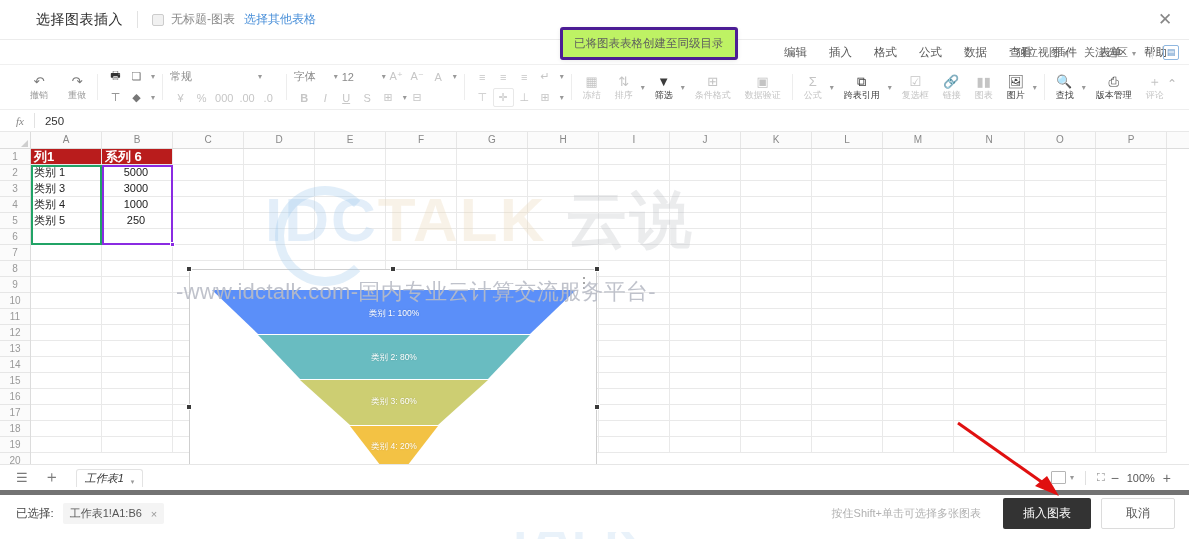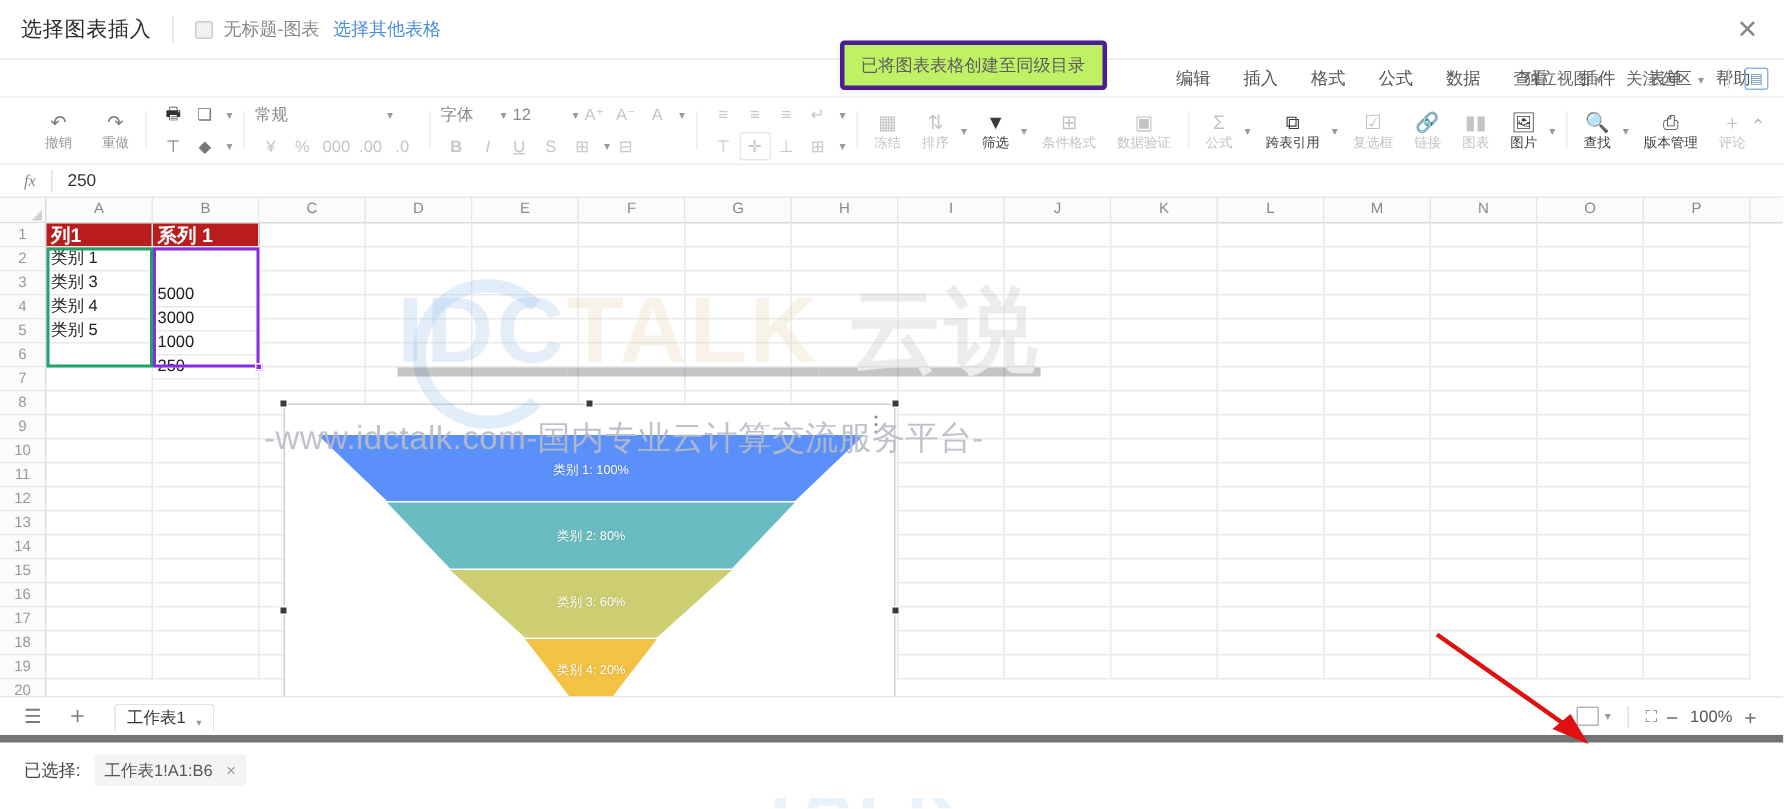--- a/index.html
+++ b/index.html
@@ -17,21 +17,21 @@
   .wm-top {
     top: -12px; left: 95px; font-size: 29px; letter-spacing: .5px;
     color: #c9ccd4; opacity: .85; white-space: nowrap; font-weight: 400;
   }
   .wm-mid {
     top: 277px; left: 176px; font-size: 22px; letter-spacing: .3px;
     color: #b9bcc6; opacity: .9; white-space: nowrap;
   }
   .wm-logo {
     top: 178px; left: 265px; white-space: nowrap; opacity: .28;
-    font-size: 62px; font-weight: 700; letter-spacing: 2px; text-decoration: underline;
+    font-size: 62px; font-weight: 700; letter-spacing: 2px;
   }
   .wm-logo .c1 { color: #9dc6ec; }
   .wm-logo .c2 { color: #e9d4b0; }
   .wm-logo .c3 { color: #b9bcc2; }
   .wm-bottom {
     top: 500px; left: 505px; white-space: nowrap; opacity: .22;
     font-size: 50px; font-weight: 700; letter-spacing: 2px; color: #9dc6ec;
   }
   .wm-ring {
     position: absolute; top: 186px; left: 275px; width: 100px; height: 100px;
@@ -40,21 +40,21 @@
   }
   .wm-faint {
     position: absolute; color: #f0d9d9; font-size: 9px; opacity: .55;
     z-index: 1; pointer-events: none; white-space: nowrap;
     transform: rotate(-12deg);
   }
 
   
   .dlg-header {
     position: relative; height: 40px; border-bottom: 1px solid #ececec;
-    display: flex; align-items: center; padding: 0 14px 0 14px; background: #fff; z-index: 70;
+    display: flex; align-items: center; padding: 0 14px 0 36px; background: #fff; z-index: 70;
   }
   .dlg-title { font-size: 14px; color: #2b2b2b; letter-spacing: .5px; }
   .hdr-sep { width: 1px; height: 17px; background: #e2e2e2; margin: 0 14px; }
   .hdr-chk {
     width: 12px; height: 12px; border: 1px solid #ccc; background: #f1f1f1;
     border-radius: 2px; margin-right: 7px;
   }
   .hdr-sheetname { font-size: 12px; color: #8a8a8a; margin-right: 9px; }
   .hdr-link { font-size: 12px; color: #4a90d9; cursor: pointer; }
   .dlg-close {
@@ -148,21 +148,21 @@
     line-height: 16px; border-bottom: 1px solid #e6e6e6; background: #fbfbfb;
   }
   .cells { position: relative; flex: 1; }
   .grid-row { display: flex; height: 16px; }
   .cell {
     width: 71px; min-width: 71px; height: 16px; line-height: 15px;
     border-right: 1px solid #e9e9e9; border-bottom: 1px solid #e9e9e9;
     font-size: 11px; color: #222; padding: 0 3px; overflow: hidden; white-space: nowrap;
   }
   .cell.hdr { background: #b91c1c; color: #fff; font-weight: bold; font-size: 13px; }
-  .cell.num { text-align: left; padding-right: 5px; margin-top: 24px; }
+  .cell.num { text-align: center; padding-right: 5px; }
   .sel-green {
     position: absolute; left: 0; top: 16px; width: 71px; height: 80px;
     border: 2px solid #21a366; pointer-events: none; z-index: 4;
   }
   .sel-purple {
     position: absolute; left: 71px; top: 16px; width: 71px; height: 80px;
     border: 2px solid #8a2be2; pointer-events: none; z-index: 4;
   }
   .sel-handle {
     position: absolute; width: 5px; height: 5px; background: #8a2be2;
@@ -193,21 +193,21 @@
   
   .tabbar {
     position: relative; height: 26px; display: flex; align-items: center;
     border-top: 1px solid #e6e6e6; background: #fff; padding-left: 16px; z-index: 40;
   }
   .tb-ic { font-size: 13px; color: #7a7a7a; margin-right: 16px; cursor: pointer; }
   .tb-ic.plus { font-size: 16px; }
   .sheet-tab {
     display: flex; align-items: flex-end; font-size: 11px; color: #333;
     border: 1px solid #e3e3e3; border-bottom: 0; border-radius: 3px 3px 0 0;
-    padding: 1px 8px; background: #fff; cursor: pointer;
+    padding: 1px 8px; background: #fff; cursor: pointer; font-style: italic;
   }
   .sheet-tab .caret2 { font-size: 7px; color: #999; margin-left: 7px; }
   .tab-right { position: absolute; right: 12px; display: flex; align-items: center; }
   .zoom-box {
     width: 15px; height: 13px; border: 1px solid #b5b5b5; border-radius: 1px; cursor: pointer;
   }
   .zm-sep { width: 1px; height: 14px; background: #e0e0e0; margin: 0 11px; }
   .zm-ic { font-size: 11px; color: #7d7d7d; cursor: pointer; }
   .zm-minus, .zm-plus { font-size: 14px; color: #6e6e6e; cursor: pointer; padding: 0 6px; }
   .zm-val { font-size: 11px; color: #555; width: 32px; text-align: center; }
@@ -502,21 +502,21 @@
           <div class="row-cell">15</div>
           <div class="row-cell">16</div>
           <div class="row-cell">17</div>
           <div class="row-cell">18</div>
           <div class="row-cell">19</div>
           <div class="row-cell">20</div>
         </div>
       <div class="cells" id="cells">
           <div class="grid-row">
             <div class="cell hdr">列1</div>
-            <div class="cell hdr">系列 1</div>
+            <div class="cell hdr">系列 6</div>
             <div class="cell"></div>
             <div class="cell"></div>
             <div class="cell"></div>
             <div class="cell"></div>
             <div class="cell"></div>
             <div class="cell"></div>
             <div class="cell"></div>
             <div class="cell"></div>
             <div class="cell"></div>
             <div class="cell"></div>
@@ -900,20 +900,25 @@
       <span class="zm-plus">+</span>
     </span>
   </div>
 
   <div class="footer">
     <span class="sel-label">已选择:</span>
     <span class="sel-chip">
       <span>工作表1!A1:B6</span>
       <span class="chip-x">×</span>
     </span>
+    <span class="footer-right">
+      <span class="hint">按住Shift+单击可选择多张图表</span>
+      <button class="btn-primary">插入图表</button>
+      <button class="btn-secondary">取消</button>
+    </span>
   </div>
 
   <div class="wm wm-top">-www.idctalk.com-国内专业云计算交流服务平台-</div>
   <div class="wm-ring"></div>
   <div class="wm wm-logo"><span class="c1">IDC</span><span class="c2">TALK</span><span class="c3"> 云说</span></div>
   <div class="wm wm-mid">-www.idctalk.com-国内专业云计算交流服务平台-</div>
   <div class="wm wm-bottom">TALK</div>
 
   <svg class="red-arrow" width="120" height="80">
     <line x1="3" y1="3" x2="98" y2="70" stroke="#e01010" stroke-width="3"></line>

